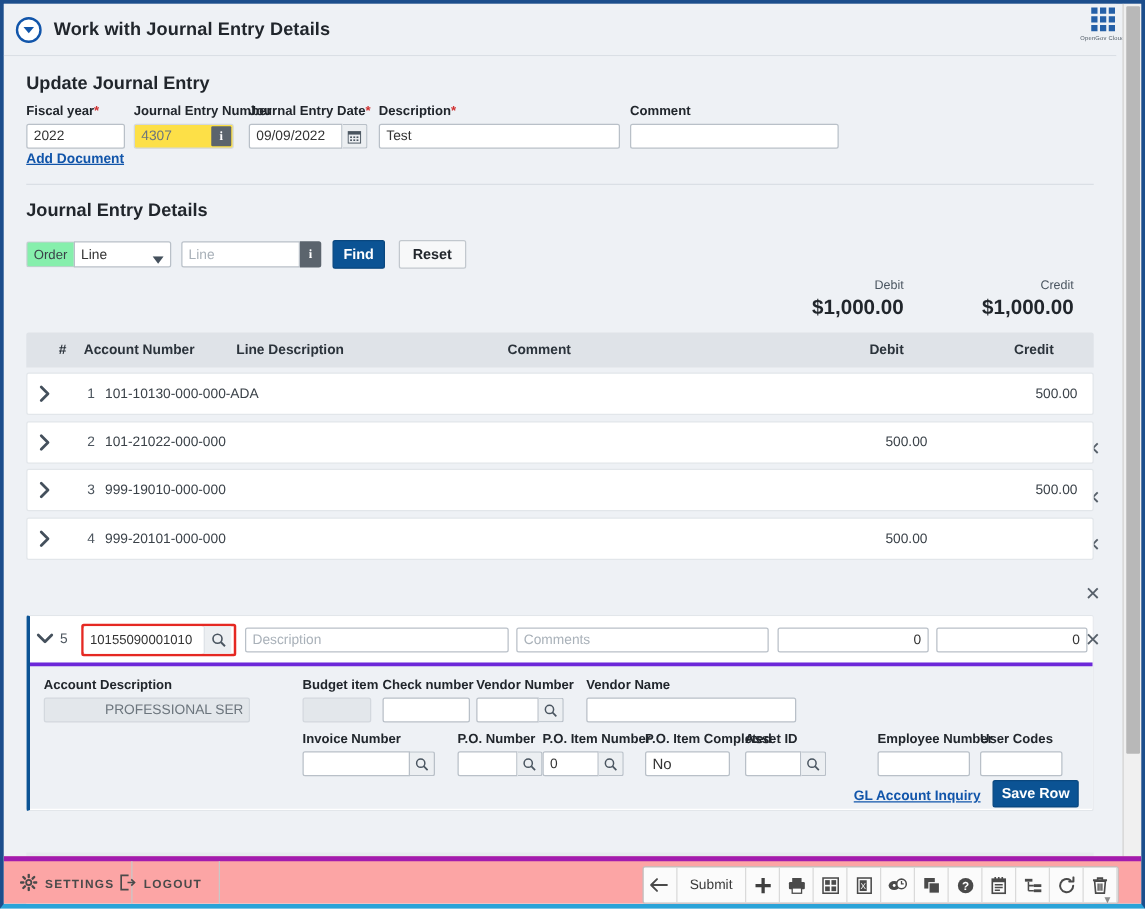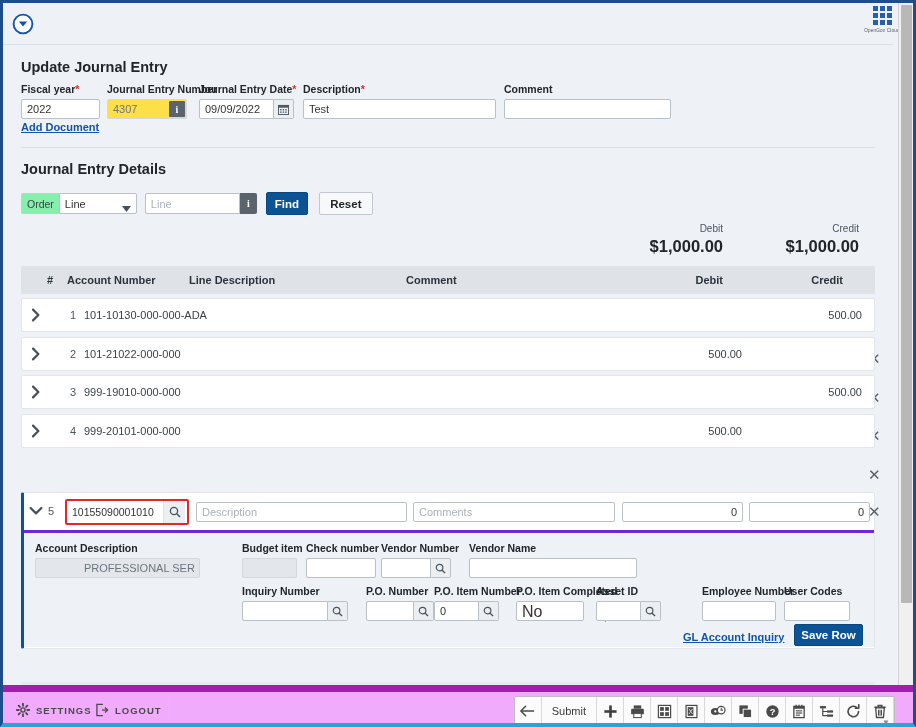--- a/index.html
+++ b/index.html
@@ -184,21 +184,21 @@
   
   #running {
     position: absolute; left: 18px; top: 637px;
     width: 854px; height: 46px; background: #e7ebef;
   }
 
   
   #bottombar {
     position: absolute; left: 0; bottom: 0;
     width: 910px; height: 38px;
-    background: #f0abfc; border-top: 7px solid #a21caf;
+    background: #fca5a5; border-top: 4px solid #a21caf;
   }
   .bb-item {
     position: absolute; top: 0; height: 37px;
     display: flex; align-items: center; gap: 6px;
     padding: 0 13px; border-right: 1px solid #c8c8c8;
     font-size: 9.5px; font-weight: bold; color: #4a4a4a;
     letter-spacing: 1px; cursor: pointer;
   }
   #toolbar {
     position: absolute; right: 18px; top: 4px; height: 30px;
@@ -226,20 +226,21 @@
 
 <div id="app">
 
   <div id="header">
     <span class="hdr-icon">
       <svg width="22" height="22" viewBox="0 0 22 22">
         <circle cx="11" cy="11" r="9.4" fill="#fff" stroke="#1155aa" stroke-width="1.9"></circle>
         <path d="M6.8 8.6 L11 13.6 L15.2 8.6 Z" fill="#1155aa"></path>
       </svg>
     </span>
+    <span class="hdr-title">Work with Journal Entry Details</span>
   </div>
 
   <div id="logo">
     <div class="logo-grid">
       <i></i>
         <i></i>
         <i></i>
         <i></i>
         <i></i>
         <i></i>
@@ -455,21 +456,21 @@
         </div>
 
         <div style="position:absolute;left:445px;top:9px;">
           <div class="field-label">Vendor Name</div>
           <input class="inp" style="width: 168px; margin-top: 4px;" value="">
         </div>
 
 
 
         <div style="position:absolute;left:218px;top:52px;">
-          <div class="field-label">Inquiry Number</div>
+          <div class="field-label">Invoice Number</div>
           <div style="display:flex;margin-top:4px;">
             <input class="inp" style="width: 86px; border-radius: 2px 0px 0px 2px;" value="">
             <span class="srch-btn" style="border-radius:0 2px 2px 0;">
               <svg width="11" height="11" viewBox="0 0 12 12">
                   <circle cx="5" cy="5" r="3.6" fill="none" stroke="#4a5560" stroke-width="1.3"></circle>
                   <line x1="7.8" y1="7.8" x2="11" y2="11" stroke="#4a5560" stroke-width="1.5"></line>
                 </svg>
             </span>
           </div>
         </div>
@@ -496,21 +497,21 @@
                   <circle cx="5" cy="5" r="3.6" fill="none" stroke="#4a5560" stroke-width="1.3"></circle>
                   <line x1="7.8" y1="7.8" x2="11" y2="11" stroke="#4a5560" stroke-width="1.5"></line>
                 </svg>
             </span>
           </div>
         </div>
 
         <div style="position:absolute;left:492px;top:52px;">
           <div class="field-label">P.O. Item Completed</div>
           <div style="position:relative;margin-top:4px;">
-            <select class="inp" style="width:68px;appearance:none;font-size:16px;">
+            <select class="inp" style="width:68px;appearance:none;font-size:12px;">
               <option>No</option>
             </select>
             <span style="position:absolute;right:6px;top:7px;pointer-events:none;">
               <svg width="11" height="7" viewBox="0 0 11 7">
                   <path d="M1 1 L5.5 5.6 L10 1" fill="none" stroke="#44505c" stroke-width="1.7" stroke-linecap="round"></path>
                 </svg>
             </span>
           </div>
         </div>
 

